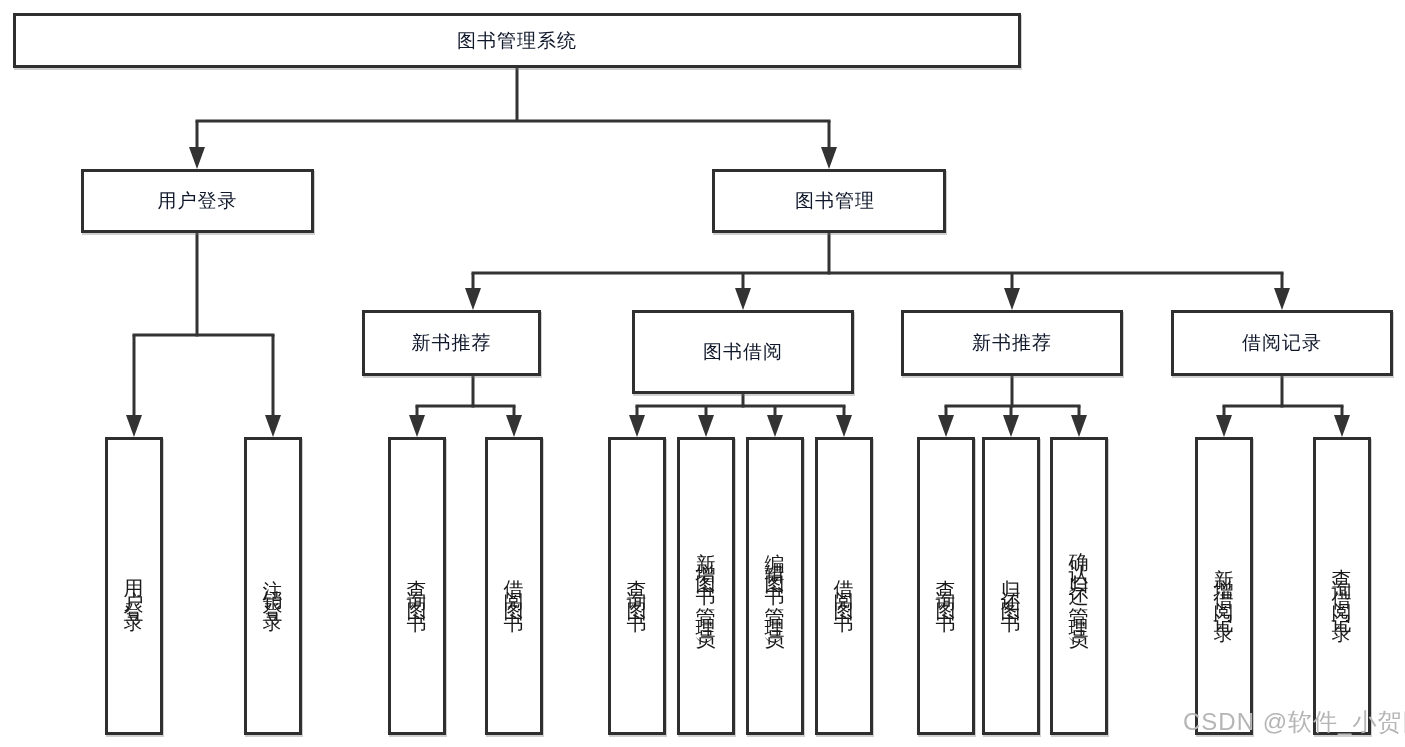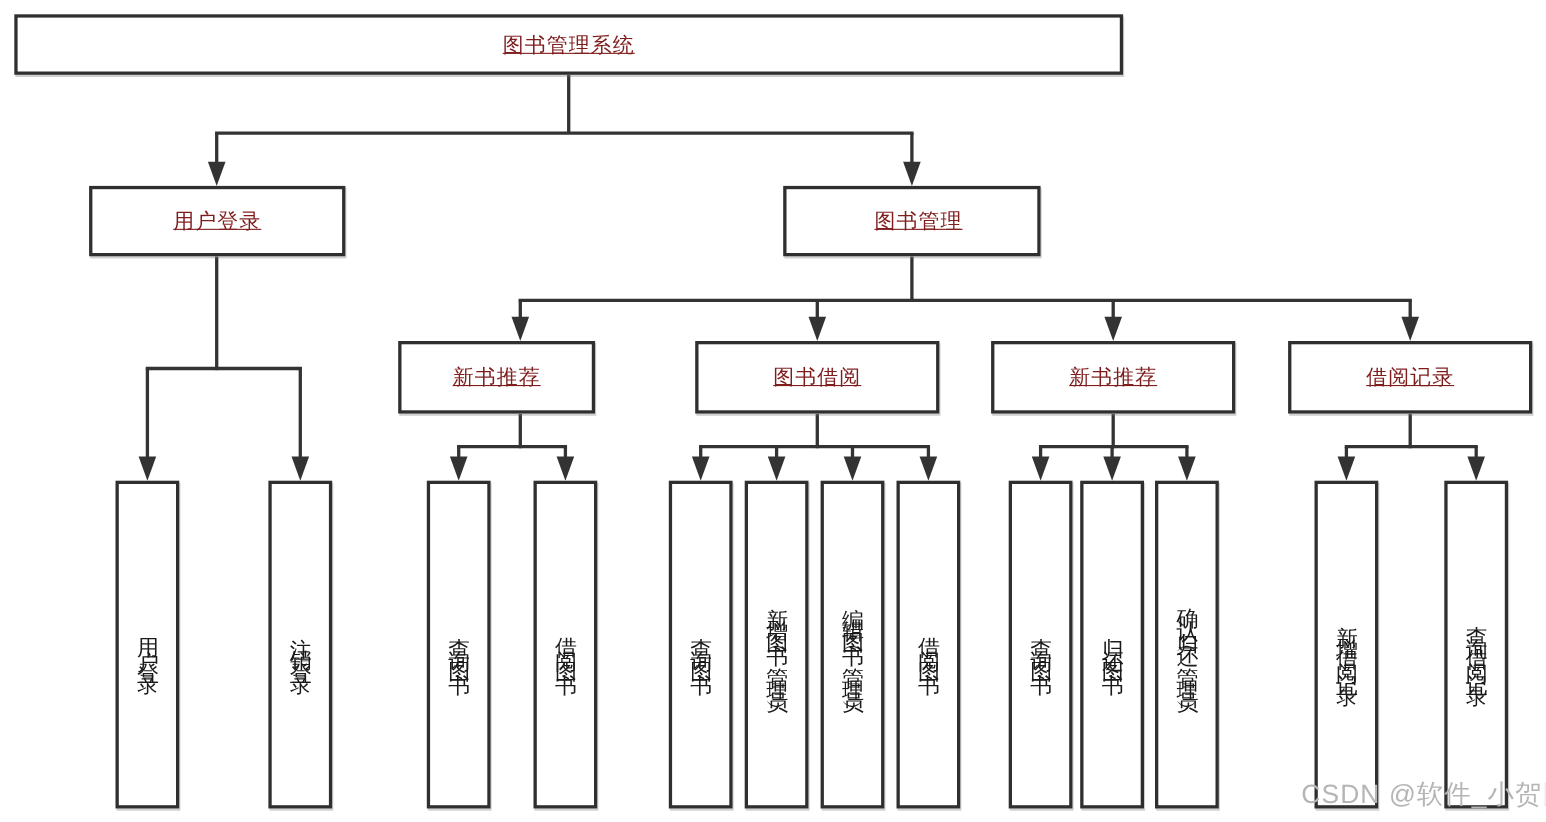--- a/index.html
+++ b/index.html
@@ -17,26 +17,25 @@
     z-index: 0;
   }
   .box {
     position: absolute;
     box-sizing: border-box;
     border: 3px solid #2f2f2f;
     background: #ffffff;
     display: flex;
     align-items: center;
     justify-content: center;
-    color: #7f1d1d;
+    color: #0f172a;
     font-size: 19px;
     letter-spacing: 1px;
     z-index: 1;
     box-shadow: 1px 2px 0 rgba(120,120,120,0.35);
-    text-decoration: underline;
   }
   .vbox {
     position: absolute;
     box-sizing: border-box;
     border: 3px solid #2f2f2f;
     background: #ffffff;
     display: flex;
     align-items: center;
     justify-content: center;
     color: #1a1a1a;
@@ -52,21 +51,21 @@
     font-size: 20px;
     letter-spacing: 11px;
     line-height: 1;
     color: #1a1a1a;
   }
   
   .n-root   { left: 13px;   top: 13px;  width: 1008px; height: 55px; }
   .n-login  { left: 81px;   top: 169px; width: 233px;  height: 64px; }
   .n-mgmt   { left: 712px;  top: 169px; width: 234px;  height: 64px; padding-left: 12px; }
   .n-g0     { left: 362px;  top: 310px; width: 179px;  height: 66px; }
-  .n-g1     { left: 632px;  top: 310px; width: 222px;  height: 66px; }
+  .n-g1     { left: 632px;  top: 310px; width: 222px;  height: 84px; }
   .n-g2     { left: 901px;  top: 310px; width: 222px;  height: 66px; }
   .n-g3     { left: 1171px; top: 310px; width: 222px;  height: 66px; }
   
   .v-l0 { left: 105px; }  .v-l1 { left: 244px; }
   .v-a0 { left: 388px; }  .v-a1 { left: 485px; }
   .v-b0 { left: 608px; }  .v-b1 { left: 677px; }  .v-b2 { left: 746px; }  .v-b3 { left: 815px; }
   .v-c0 { left: 917px; }  .v-c1 { left: 982px; }  .v-c2 { left: 1050px; }
   .v-d0 { left: 1195px; } .v-d1 { left: 1313px; }
   #watermark {
     position: absolute;

